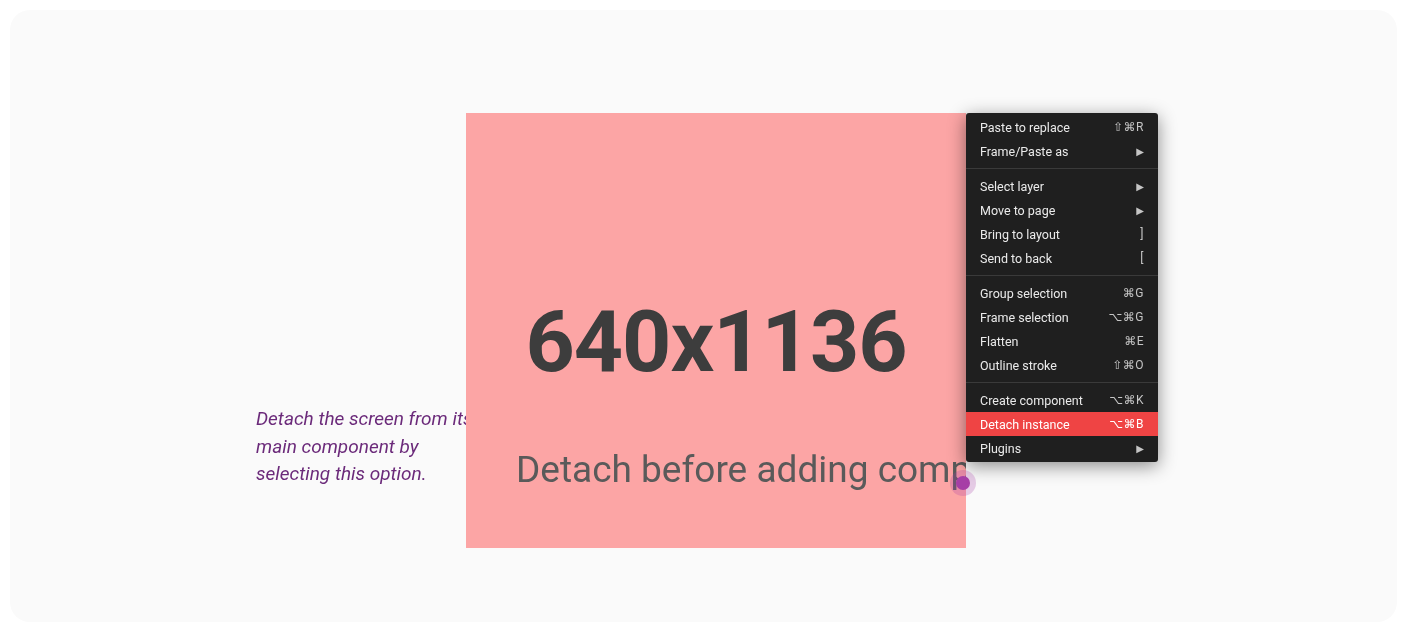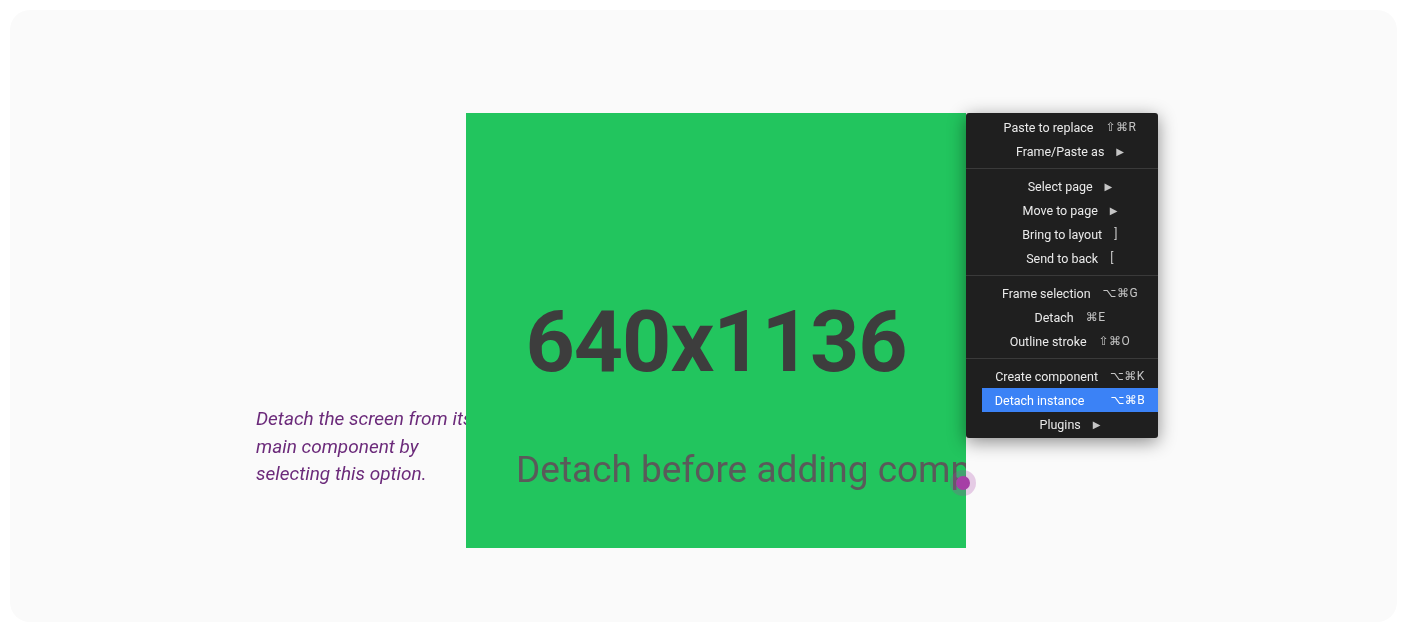--- a/index.html
+++ b/index.html
@@ -48,21 +48,21 @@
       border-radius: 50%;
       box-shadow: 0 0 0 6px rgba(166,62,166,0.25);
       z-index: 30;
     }
     .canvas-panel {
       position: absolute;
       left: 456px;
       top: 103px;
       width: 500px;
       height: 435px;
-      background: #22c55e;
+      background: #fca5a5;
       overflow: hidden;
     }
     .canvas-big {
       position: absolute;
       left: 50%;
       top: 178px;
       transform: translateX(-50%);
       white-space: nowrap;
       font-weight: 700;
       font-size: 86px;
@@ -87,44 +87,43 @@
       border-radius: 3px;
       font-size: 12.5px;
       color: #eaeaea;
       padding: 2px 0;
       z-index: 20;
       box-shadow: 0 4px 18px rgba(0,0,0,0.45);
     }
     .menu-item {
       display: flex;
       align-items: center;
-      justify-content: center;
+      justify-content: space-between;
       padding: 4.5px 14px;
       cursor: pointer;
       white-space: nowrap;
-      margin-left: 16px;
     }
     .menu-item .shortcut {
       font-size: 12px;
       color: #c5c5c5;
       letter-spacing: 0.5px;
       margin-left: 12px;
     }
     .menu-item .chev {
       font-size: 10px;
       color: #c5c5c5;
       margin-left: 12px;
     }
     .menu-sep {
       height: 1px;
       background: #3a3a3a;
       margin: 5px 0;
     }
     .menu-item.highlight {
-      background: #3b82f6;
+      background: #ef4444;
       color: #ffffff;
       gap: 14px;
     }
     .menu-item.highlight .shortcut { color: #ffffff; }
   </style>
 </head>
 <body>
 
 <div class="outer-card">
 
@@ -141,42 +140,46 @@
       <div class="menu-item">
         <span>Paste to replace</span>
         <span class="shortcut">⇧⌘R</span>
       </div>
       <div class="menu-item">
         <span>Frame/Paste as</span>
         <span class="chev">▶</span>
       </div>
       <div class="menu-sep"></div>
       <div class="menu-item">
-        <span>Select page</span>
+        <span>Select layer</span>
         <span class="chev">▶</span>
       </div>
       <div class="menu-item">
         <span>Move to page</span>
         <span class="chev">▶</span>
       </div>
       <div class="menu-item">
         <span>Bring to layout</span>
         <span class="shortcut">]</span>
       </div>
       <div class="menu-item">
         <span>Send to back</span>
         <span class="shortcut">[</span>
       </div>
       <div class="menu-sep"></div>
       <div class="menu-item">
+        <span>Group selection</span>
+        <span class="shortcut">⌘G</span>
+      </div>
+      <div class="menu-item">
         <span>Frame selection</span>
         <span class="shortcut">⌥⌘G</span>
       </div>
       <div class="menu-item">
-        <span>Detach</span>
+        <span>Flatten</span>
         <span class="shortcut">⌘E</span>
       </div>
       <div class="menu-item">
         <span>Outline stroke</span>
         <span class="shortcut">⇧⌘O</span>
       </div>
       <div class="menu-sep"></div>
       <div class="menu-item">
         <span>Create component</span>
         <span class="shortcut">⌥⌘K</span>

